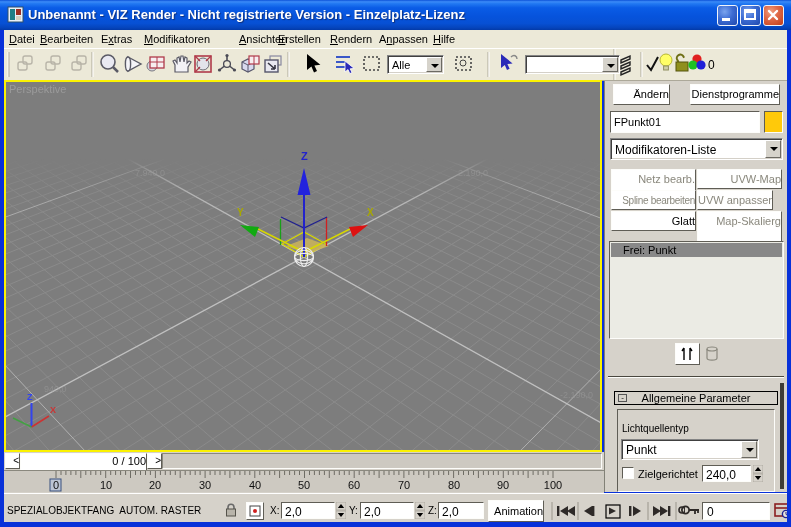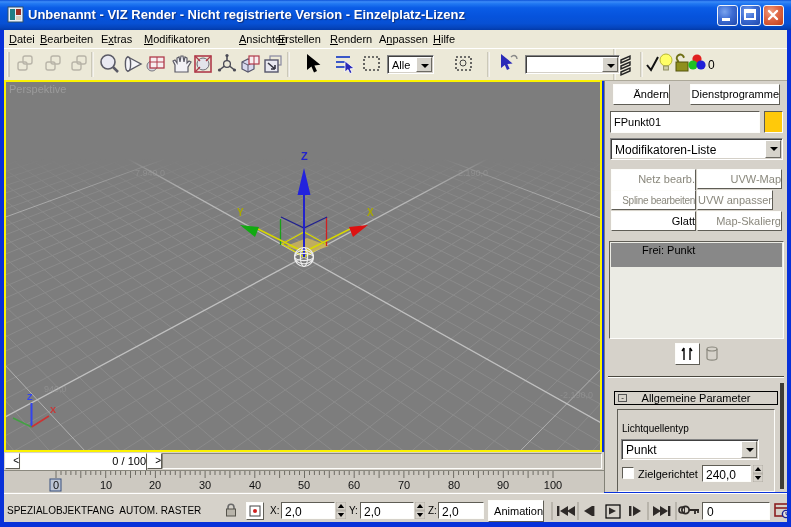--- a/index.html
+++ b/index.html
@@ -195,21 +195,21 @@
   <g transform="translate(671,5)">
           <path d="M3.5 8V5.5a3.5 3.5 0 017 0V7" fill="none" stroke="#6e6e14" stroke-width="2" transform="rotate(-30 3.5 8)"></path>
           <rect x="1" y="8" width="12" height="9" fill="#8f8f1d" stroke="#55550e"></rect>
         </g>
 
   <circle cx="693" cy="10" r="4.6" fill="#e02020"></circle>
         <circle cx="689" cy="16" r="4.6" fill="#20c020"></circle>
         <circle cx="697" cy="16" r="4.6" fill="#2020d8"></circle>
   <text x="704" y="20" font-size="12" fill="#000">0</text>
  </svg>
- <div class="combo" style="left:383px;top:6px;width:47px;height:19px">
+ <div class="combo" style="left:383px;top:6px;width:57px;height:19px">
         <span style="position:absolute;left:4px;top:3px">Alle</span>
         <span class="arr"></span>
       </div>
  <div class="combo" style="left:521px;top:6px;width:95px;height:19px">
         <span class="arr"></span>
       </div>
 </div>
 
 <div class="abs" id="vpwrap">
  <div id="vp">
@@ -294,24 +294,24 @@
  <div class="combo" style="left:5px;top:57px;width:173px;height:22px">
         <span style="position:absolute;left:4px;top:4px;font-size:12px">Modifikatoren-Liste</span>
         <span class="arr"></span>
       </div>
 
  <div class="btn3 dis" style="left:6px;top:88px;width:85px;height:32px;line-height:18px">Netz bearb.</div>
  <div class="btn3 dis" style="left:92px;top:88px;width:85px;height:20px;line-height:18px">UVW-Map</div>
  <div class="btn3 dis" style="left:6px;top:109px;width:85px;height:20px;line-height:18px"><span style="font-size:10px;letter-spacing:-0.3px">Spline bearbeiten</span></div>
  <div class="btn3 dis" style="left:92px;top:109px;width:76px;height:20px;line-height:18px">UVW anpassen</div>
  <div class="btn3" style="left:6px;top:130px;width:85px;height:20px;line-height:18px">Glatt</div>
- <div class="btn3 dis" style="left:92px;top:130px;width:85px;height:20px;line-height:18px">Map-Skalierg</div>
+ <div class="btn3 dis" style="left:92px;top:130px;width:85px;height:32px;line-height:18px">Map-Skalierg</div>
 
  <div class="sunk" style="left:4px;top:160px;width:175px;height:98px;background:#ebebe4">
-   <div style="position:absolute;left:1px;top:1px;right:1px;height:24px;background:#888;color:#000;font-size:11px;padding-left:31px;line-height:14px">Frei: Punkt</div>
+   <div style="position:absolute;left:1px;top:1px;right:1px;height:14px;background:#888;color:#000;font-size:11px;padding-left:12px;line-height:14px">Frei: Punkt</div>
  </div>
 
  <div class="btn3" style="left:70px;top:262px;width:25px;height:22px">
    <svg width="23" height="20" viewBox="0 0 23 20">
           <path d="M8 4v12M14 4v12M8 4L6 7M14 4l2 3" stroke="#000" stroke-width="1.4" fill="none"></path>
         </svg></div>
  <div class="abs" style="left:99px;top:264px;width:16px;height:18px">
    <svg width="16" height="18" viewBox="0 0 16 18">
           <g stroke="#8a887e" fill="none" stroke-width="1.2">
             <ellipse cx="8" cy="4" rx="5" ry="2"></ellipse>

